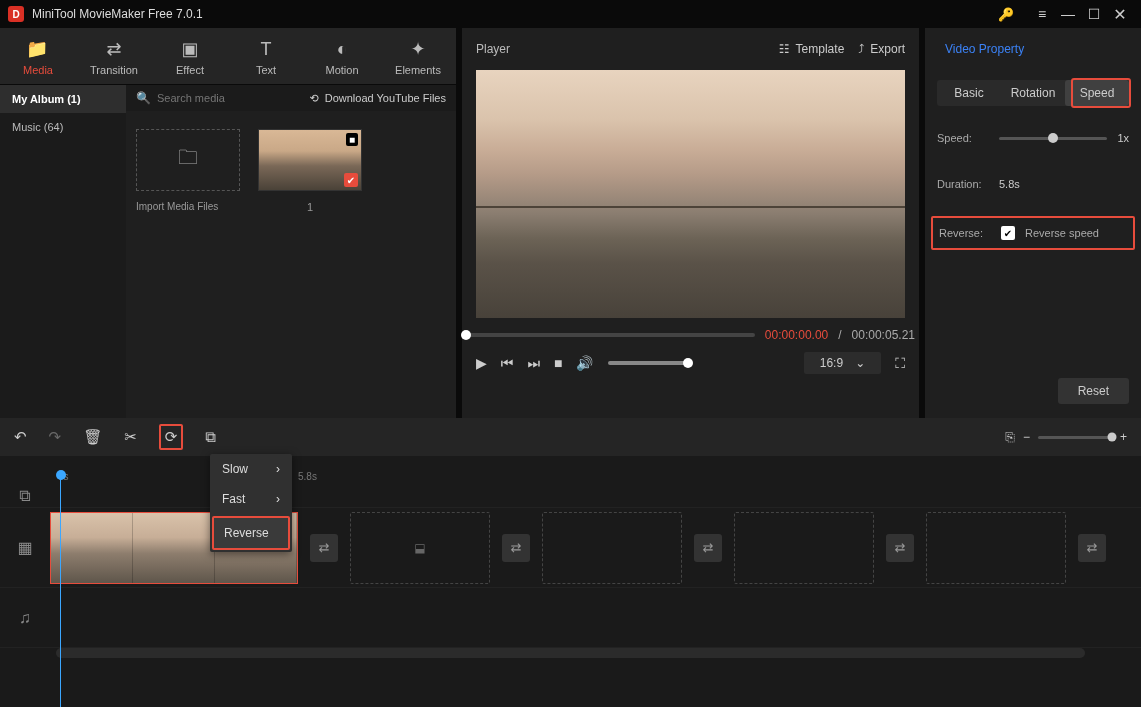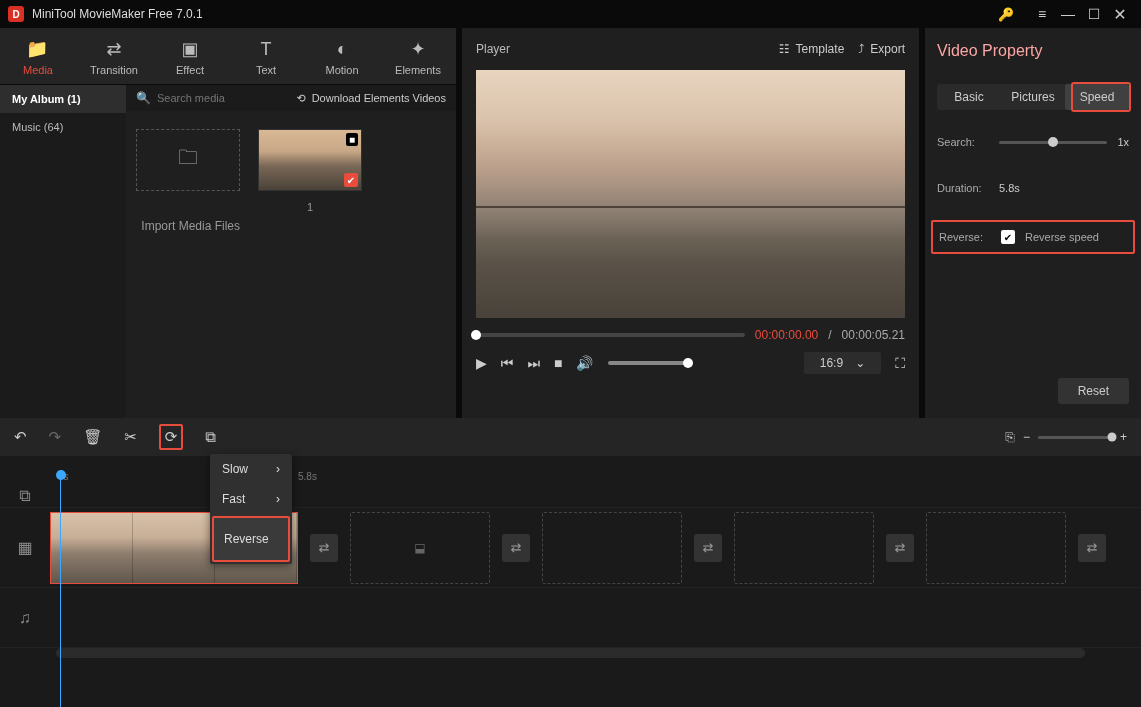--- a/index.html
+++ b/index.html
@@ -29,50 +29,50 @@
   .sidebar-item.active { background: #2e2e2e; color: #fff; font-weight: bold; }
   .media-main { flex: 1; display: flex; flex-direction: column; }
   .media-top { display: flex; align-items: center; padding: 6px 10px; background: #1b1b1b; }
   .search-wrap { display: flex; align-items: center; color: #888; flex: 1; }
   .search-wrap .icon { margin-right: 6px; }
   .search-input { background: transparent; border: none; color: #888; font-size: 11px; width: 110px; outline: none; }
   .dl-link { color: #ccc; font-size: 11px; display: flex; align-items: center; gap: 6px; cursor: pointer; }
   .media-grid { flex: 1; padding: 18px 10px; display: flex; gap: 18px; align-items: flex-start; }
   .import-tile { width: 104px; }
   .import-box { width: 104px; height: 62px; border: 1px dashed #555; display: flex; align-items: center; justify-content: center; color: #aaa; font-size: 20px; cursor: pointer; }
-  .import-caption { text-align: right; color: #999; font-size: 12px; margin-top: 28px; }
+  .import-caption { text-align: left; color: #999; font-size: 10px; margin-top: 10px; }
   .clip-tile { width: 104px; }
   .clip-thumb { width: 104px; height: 62px; position: relative; background: linear-gradient(to bottom, #d9b896 0%, #c9a887 35%, #7a6857 60%, #4a4238 100%); border: 1px solid #333; }
   .clip-thumb .cam { position: absolute; top: 3px; right: 3px; background: #000; color: #fff; font-size: 10px; padding: 1px 3px; border-radius: 2px; }
   .clip-thumb .check { position: absolute; bottom: 3px; right: 3px; width: 14px; height: 14px; background: #e74c3c; color: #fff; font-size: 10px; display: flex; align-items: center; justify-content: center; border-radius: 2px; }
   .clip-caption { text-align: center; color: #999; font-size: 11px; margin-top: 10px; }
   
   
   .player-panel { flex: 1; background: #1f1f1f; display: flex; flex-direction: column; }
   .player-head { display: flex; align-items: center; padding: 14px 14px; color: #bbb; font-size: 12px; }
   .player-head .spacer { flex: 1; }
   .head-btn { display: flex; align-items: center; gap: 6px; color: #ccc; margin-left: 14px; cursor: pointer; font-size: 12px; }
   .player-video { margin: 0 14px; height: 248px; background: linear-gradient(to bottom, #e8d4bf 0%, #dac3ac 20%, #c9ad97 32%, #b59b88 42%, #8a7d70 58%, #6c6356 68%, #5a5248 78%, #48423a 100%); position: relative; overflow: hidden; }
   .player-video::before { content:""; position:absolute; left:0; right:0; top:55%; height:2px; background:#4d4338; }
-  .seek-row { display: flex; align-items: center; padding: 10px 14px 4px; gap: 10px; }
+  .seek-row { display: flex; align-items: center; padding: 10px 4px 4px; gap: 10px; }
   .seek-track { flex: 1; height: 4px; background: #444; border-radius: 2px; position: relative; }
   .seek-thumb { position: absolute; left: 0; top: 50%; transform: translate(-50%,-50%); width: 10px; height: 10px; background: #fff; border-radius: 50%; }
   .time-cur { color: #e74c3c; font-size: 12px; }
   .time-sep { color: #aaa; font-size: 12px; }
   .time-dur { color: #aaa; font-size: 12px; }
   .ctrl-row { display: flex; align-items: center; padding: 6px 14px 10px; gap: 14px; }
   .ctrl-row .btn { color: #ccc; font-size: 14px; cursor: pointer; }
   .vol-slider { width: 80px; height: 4px; background: #888; border-radius: 2px; position: relative; }
   .vol-slider::after { content:""; position:absolute; right:0; top:50%; transform:translate(50%,-50%); width:10px; height:10px; background:#fff; border-radius:50%; }
   .ctrl-row .spacer { flex: 1; }
   .ratio-select { background: #2c2c2c; color: #ccc; padding: 4px 16px; border-radius: 2px; display: flex; align-items: center; gap: 12px; cursor: pointer; font-size: 12px; }
   
   
   .prop-panel { width: 216px; background: #1f1f1f; display: flex; flex-direction: column; padding: 0 0 10px; }
-  .prop-head { padding: 14px 12px; color: #fca5a5; font-size: 16px; }
+  .prop-head { padding: 14px 12px; color: #3b82f6; font-size: 12px; margin-left: 8px; }
   .prop-tabs { display: flex; margin: 10px 12px 18px; background: #2a2a2a; border-radius: 3px; position: relative; }
   .prop-tab { flex: 1; text-align: center; padding: 6px 0; color: #ccc; font-size: 12px; cursor: pointer; }
   .prop-tab.active { background: #404040; border-radius: 3px; }
   .prop-tab-highlight { position: absolute; right: -2px; top: -2px; bottom: -2px; width: 60px; border: 2px solid #e74c3c; border-radius: 3px; pointer-events: none; }
   .prop-row { display: flex; align-items: center; padding: 8px 12px; color: #aaa; font-size: 11px; gap: 10px; }
   .prop-row .label { width: 52px; }
   .speed-slider { flex: 1; height: 3px; background: #555; border-radius: 2px; position: relative; }
   .speed-slider::after { content:""; position:absolute; left:50%; top:50%; transform:translate(-50%,-50%); width:10px; height:10px; background:#ccc; border-radius:50%; }
   .speed-val { color: #ccc; }
   .dur-val { color: #ccc; }
@@ -86,21 +86,21 @@
   .tl-toolbar { height: 38px; background: #252525; display: flex; align-items: center; padding: 0 14px; gap: 22px; position: relative; }
   .tl-toolbar .btn { color: #ccc; font-size: 15px; cursor: pointer; }
   .tl-toolbar .speed-btn { border: 2px solid #e74c3c; padding: 2px 4px; border-radius: 2px; }
   .tl-toolbar .spacer { flex: 1; }
   .zoom-ctrl { display: flex; align-items: center; gap: 8px; color: #ccc; }
   .zoom-track { width: 74px; height: 3px; background: #555; border-radius: 2px; position: relative; }
   .zoom-track::after { content:""; position:absolute; right:0; top:50%; transform:translate(50%,-50%); width:9px; height:9px; background:#ccc; border-radius:50%; }
   
   .speed-menu { position: absolute; left: 210px; top: 36px; width: 82px; background: #303030; border-radius: 2px; box-shadow: 0 2px 8px rgba(0,0,0,.5); z-index: 10; }
   .speed-menu-item { padding: 8px 12px; color: #ddd; font-size: 12px; display: flex; justify-content: space-between; align-items: center; cursor: pointer; }
-  .speed-menu-item.highlight { border: 2px solid #e74c3c; background: #3a3a3a; border-radius: 2px; margin: 2px; padding: 14px 10px; }
+  .speed-menu-item.highlight { border: 2px solid #e74c3c; background: #3a3a3a; border-radius: 2px; margin: 2px; padding: 8px 10px; }
   
   .ruler-row { height: 28px; display: flex; align-items: flex-end; padding-left: 56px; position: relative; color: #777; font-size: 10px; }
   .ruler-tick { position: absolute; bottom: 2px; }
   .playhead { position: absolute; left: 60px; top: 20px; bottom: 0; width: 1px; background: #3ba7ff; z-index: 5; }
   .playhead::before { content:""; position:absolute; top:-6px; left:50%; transform:translateX(-50%); width:10px; height:10px; background:#3ba7ff; border-radius:50%; }
   
   .track-row { height: 80px; display: flex; align-items: center; border-bottom: 1px solid #222; }
   .track-row.sm { height: 24px; }
   .track-head { width: 50px; display: flex; align-items: center; justify-content: center; color: #888; font-size: 16px; }
   .track-body { flex: 1; height: 100%; position: relative; display: flex; align-items: center; gap: 12px; padding-right: 10px; }
@@ -167,21 +167,21 @@
           <div class="sidebar-item">Music (64)</div>
         </div>
         <div class="media-main">
           <div class="media-top">
             <div class="search-wrap">
               <span class="icon">🔍</span>
               <input class="search-input" placeholder="Search media" style="">
             </div>
             <div class="dl-link">
               <span>⟲</span>
-              <span>Download Elements Videos</span>
+              <span>Download YouTube Files</span>
             </div>
           </div>
           <div class="media-grid">
             <div class="import-tile">
               <div class="import-box">
                 <span>🗀</span>
               </div>
               <div class="import-caption">Import Media Files</div>
             </div>
             <div class="clip-tile">
@@ -231,26 +231,26 @@
           <span>⌄</span>
         </div>
         <span class="btn">⛶</span>
       </div>
     </div>
 
     <div class="prop-panel" style="position:relative;">
       <div class="prop-head">Video Property</div>
       <div class="prop-tabs">
         <div class="prop-tab">Basic</div>
-        <div class="prop-tab">Pictures</div>
+        <div class="prop-tab">Rotation</div>
         <div class="prop-tab active">Speed</div>
         <div class="prop-tab-highlight"></div>
       </div>
       <div class="prop-row">
-        <span class="label">Search:</span>
+        <span class="label">Speed:</span>
         <div class="speed-slider"></div>
         <span class="speed-val">1x</span>
       </div>
       <div class="prop-row" style="margin-top:18px;">
         <span class="label">Duration:</span>
         <span class="dur-val">5.8s</span>
       </div>
       <div class="prop-row reverse-row" style="margin-top:18px;">
         <span class="label">Reverse:</span>
         <div class="checkbox">✔</div>

